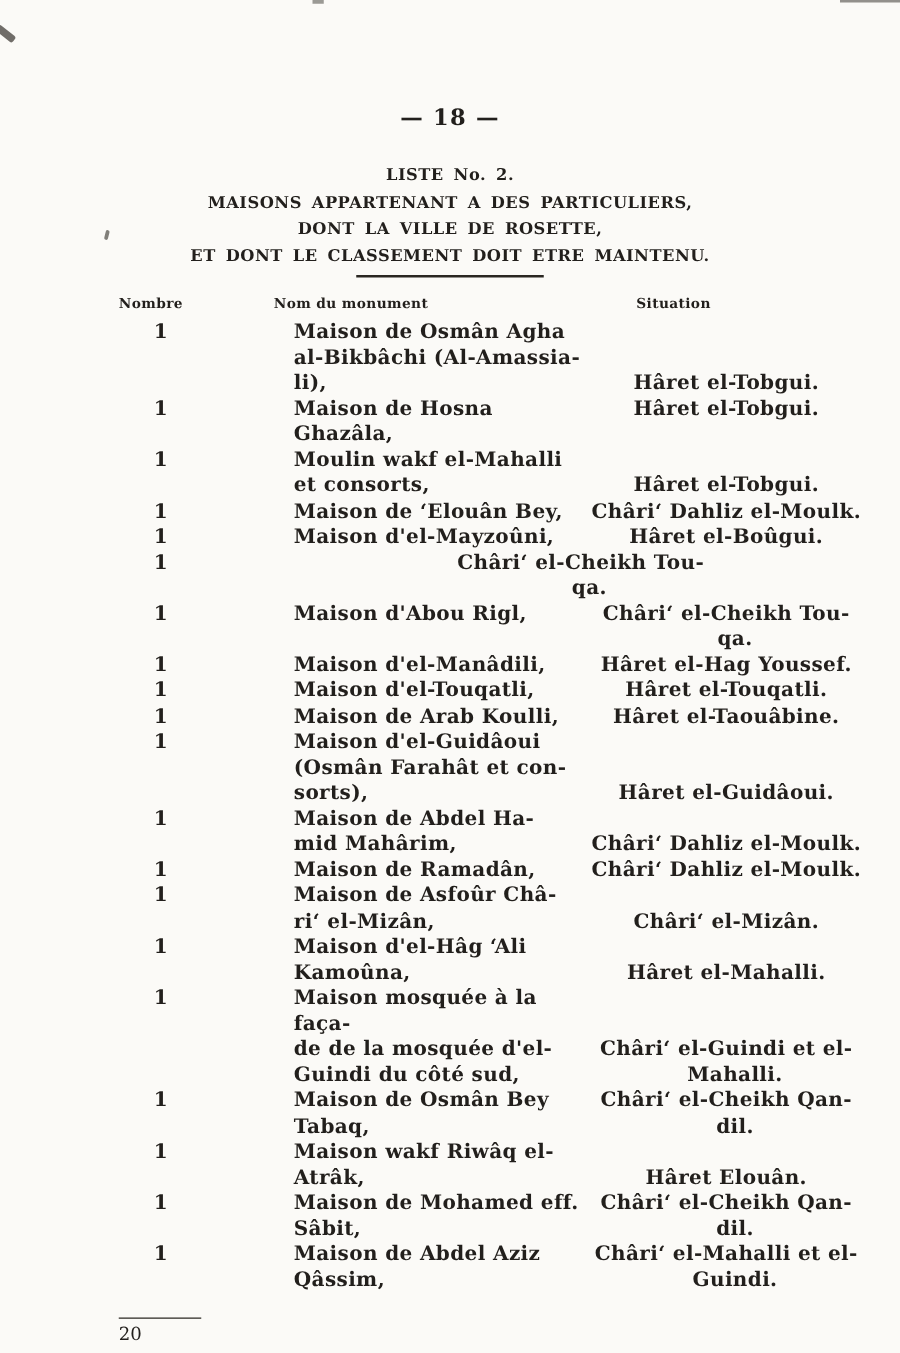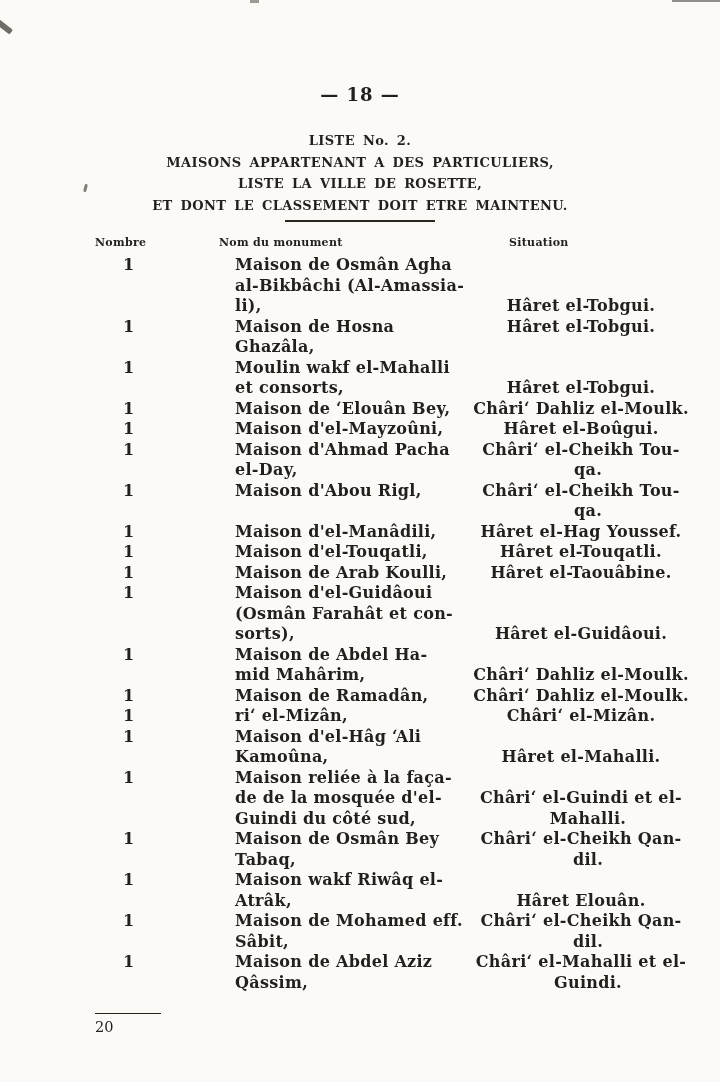--- a/index.html
+++ b/index.html
@@ -58,21 +58,21 @@
   <div class="artifact artifact-tl"></div>
   <div class="artifact artifact-top"></div>
   <div class="artifact artifact-tr"></div>
   <div class="artifact artifact-mark"></div>
 
   <div class="top-number">— 18 —</div>
 
   <div class="title-block">
     <div class="title-line">LISTE No. 2.</div>
     <div class="title-line">MAISONS APPARTENANT A DES PARTICULIERS,</div>
-    <div class="title-line">LISTE LA VILLE DE ROSETTE,</div>
+    <div class="title-line">DONT LA VILLE DE ROSETTE,</div>
     <div class="title-line">ET DONT LE CLASSEMENT DOIT ETRE MAINTENU.</div>
     <hr class="title-rule">
   </div>
 
   <div class="table">
     <div class="thead">
       <div class="th th-nombre">Nombre</div>
       <div class="th th-name">Nom du monument</div>
       <div class="th th-situation">Situation</div>
     </div>
@@ -120,24 +120,20 @@
           <div class="cell c-nombre">1</div>
           <div class="cell c-name">
             <div class="line">Maison d'el-Mayzoûni,</div>
           </div>
           <div class="cell c-situation">
             <div class="line">Hâret el-Boûgui.</div>
           </div>
         </div>
         <div class="trow a-top">
           <div class="cell c-nombre">1</div>
-          <div class="cell c-name">
-            <div class="line">Maison d'Ahmad Pacha</div>
-            <div class="line">el-Day,</div>
-          </div>
           <div class="cell c-situation">
             <div class="line">Châri‘ el-Cheikh Tou-</div>
             <div class="line cont">qa.</div>
           </div>
         </div>
         <div class="trow a-top">
           <div class="cell c-nombre">1</div>
           <div class="cell c-name">
             <div class="line">Maison d'Abou Rigl,</div>
           </div>
@@ -199,40 +195,41 @@
           <div class="cell c-name">
             <div class="line">Maison de Ramadân,</div>
           </div>
           <div class="cell c-situation">
             <div class="line">Châri‘ Dahliz el-Moulk.</div>
           </div>
         </div>
         <div class="trow a-bottom">
           <div class="cell c-nombre">1</div>
           <div class="cell c-name">
+            <div class="line">Maison de Asfoûr Châ-</div>
             <div class="line">ri‘ el-Mizân,</div>
           </div>
           <div class="cell c-situation">
             <div class="line">Châri‘ el-Mizân.</div>
           </div>
         </div>
         <div class="trow a-bottom">
           <div class="cell c-nombre">1</div>
           <div class="cell c-name">
             <div class="line">Maison d'el-Hâg ‘Ali</div>
             <div class="line">Kamoûna,</div>
           </div>
           <div class="cell c-situation">
             <div class="line">Hâret el-Mahalli.</div>
           </div>
         </div>
         <div class="trow a-bottom">
           <div class="cell c-nombre">1</div>
           <div class="cell c-name">
-            <div class="line">Maison reliée à la faça-</div>
+            <div class="line">Maison mosquée à la faça-</div>
             <div class="line">de de la mosquée d'el-</div>
             <div class="line">Guindi du côté sud,</div>
           </div>
           <div class="cell c-situation">
             <div class="line">Châri‘ el-Guindi et el-</div>
             <div class="line cont">Mahalli.</div>
           </div>
         </div>
         <div class="trow a-top">
           <div class="cell c-nombre">1</div>

